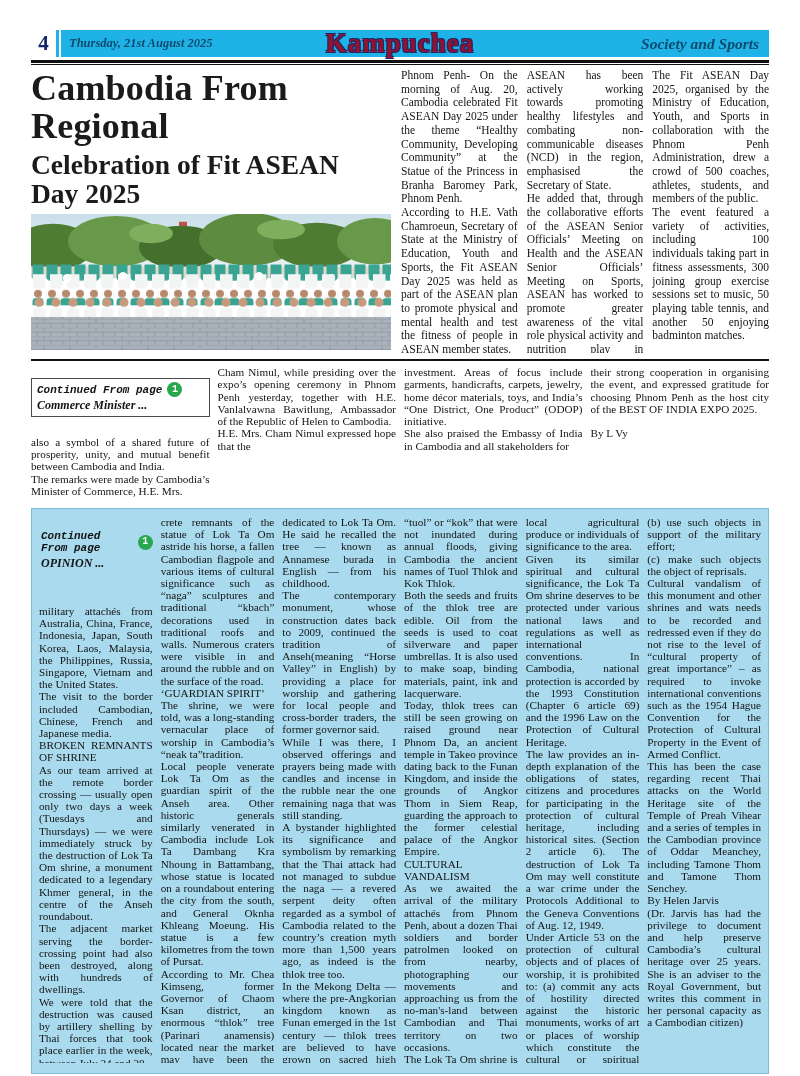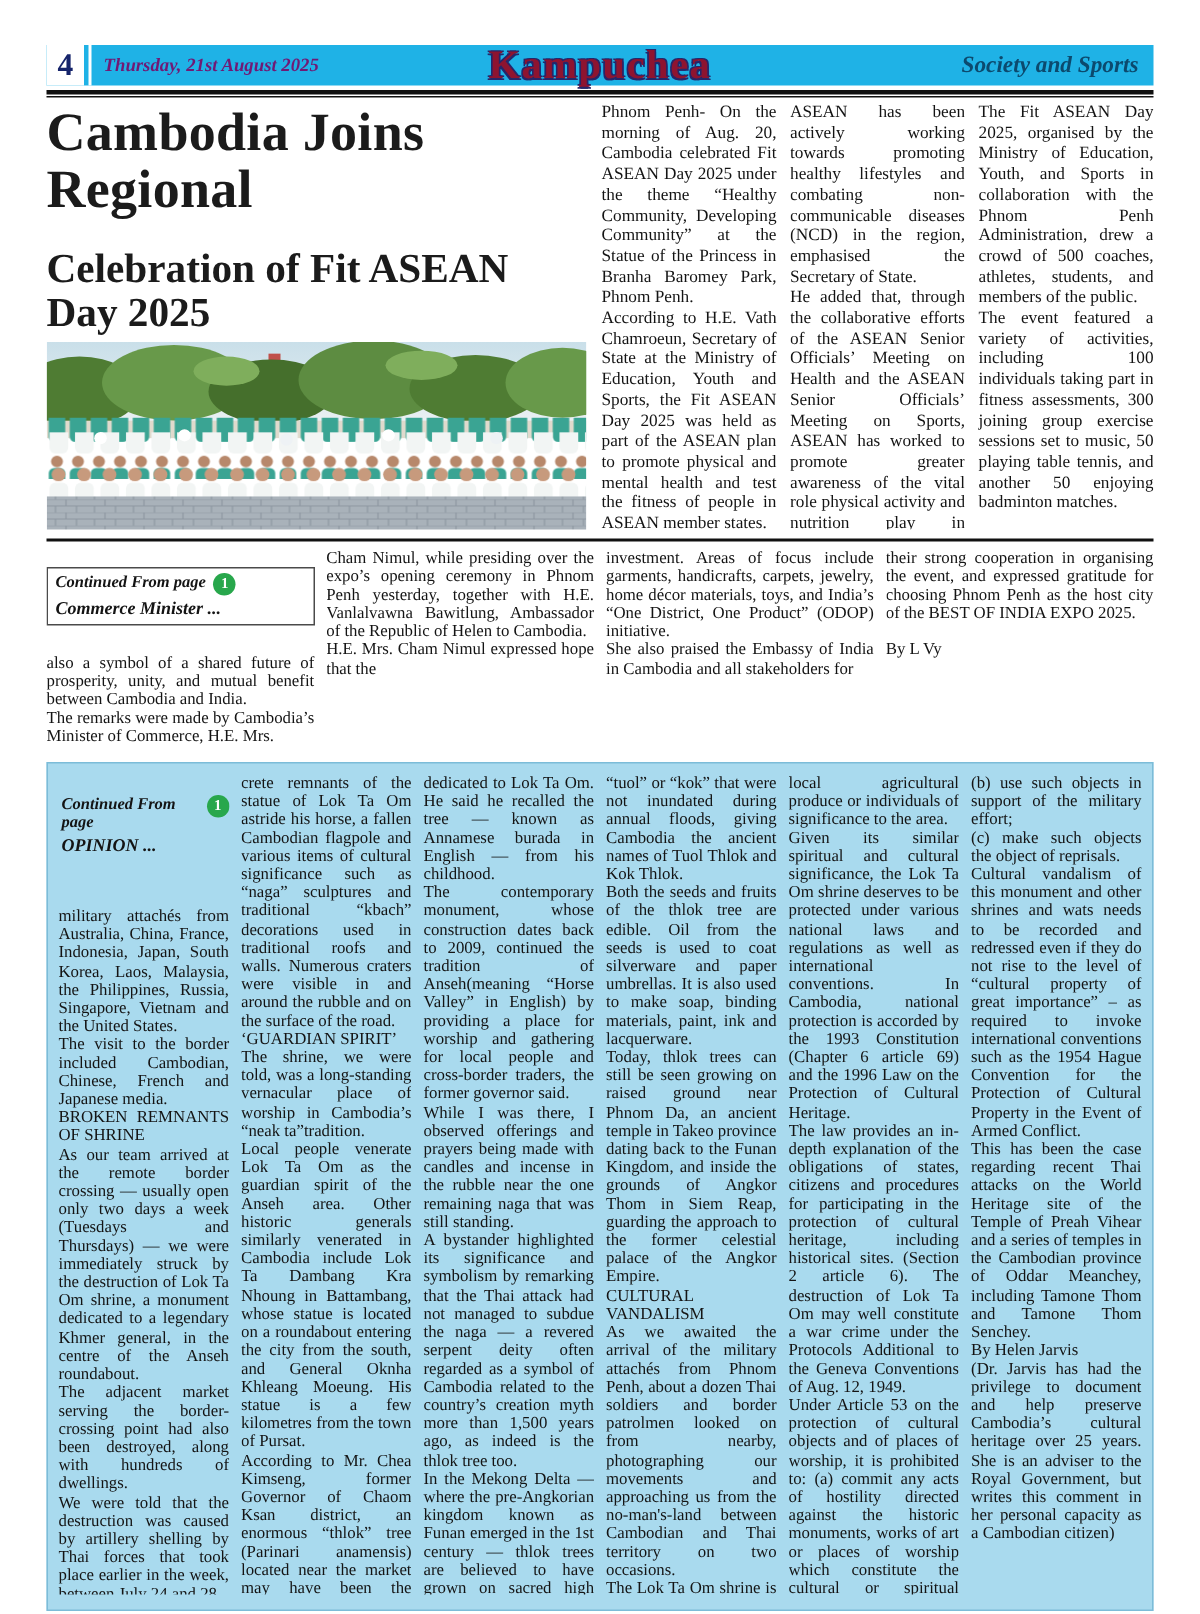--- a/index.html
+++ b/index.html
@@ -15,42 +15,42 @@
   .topbar {
     margin-top:30px; height:27px; background:#1fb2e6;
     display:flex; align-items:stretch; position:relative;
   }
   .pagenum-box {
     width:25px; background:#ffffff; color:#16246b;
     font-weight:bold; font-size:21px; display:flex; align-items:center; justify-content:center;
   }
   .pagenum-divider { width:2px; background:#ffffff; margin-left:3px; }
   .topbar-date {
-    color:#701a75; font-style:italic; font-weight:bold; font-size:12.5px;
+    color:#0c4a6e; font-style:italic; font-weight:bold; font-size:12.5px;
     display:flex; align-items:center; padding-left:8px;
   }
   .masthead {
     position:absolute; left:0; right:0; top:0; bottom:0;
     display:flex; align-items:center; justify-content:center;
     font-size:27px; font-weight:bold; letter-spacing:1px;
     color:#8e1430;
     text-shadow:1px 1px 0 #26266a, -1px -1px 0 #26266a, 1px -1px 0 #26266a, -1px 1px 0 #26266a;
     pointer-events:none;
   }
   .topbar-section {
     margin-left:auto; color:#0c4a6e; font-style:italic; font-weight:bold; font-size:15.5px;
     display:flex; align-items:center; padding-right:10px; position:relative; z-index:2;
   }
   .rule-double { margin-top:3px; border-top:3px solid #101010; height:5px; border-bottom:1px solid #101010; }
 
   
   .lead { display:flex; gap:10px; margin-top:4px; height:284px; overflow:hidden; }
   .lead-left { width:360px; flex:0 0 360px; }
   .headline1 { font-size:36px; font-weight:bold; line-height:1.06; color:#1b1b1b; letter-spacing:0.2px; }
-  .headline2 { font-size:27.5px; font-weight:bold; line-height:1.05; color:#1b1b1b; margin-top:20px; }
+  .headline2 { font-size:27.5px; font-weight:bold; line-height:1.05; color:#1b1b1b; margin-top:6px; }
   .photo-frame { margin-top:5px; width:360px; height:136px; overflow:hidden; }
   .photo-frame svg { display:block; width:100%; height:100%; }
   .caption {
     margin-top:5px; text-align:center; font-weight:bold; font-style:italic;
     font-size:12.3px; line-height:1.3; white-space:pre-line;
   }
   .lead-cols { flex:1; display:flex; gap:9px; }
   .ncol {
     flex:1 1 0; min-width:0; overflow:hidden;
     font-size:11.5px; line-height:13.7px; text-align:justify; white-space:pre-line;
@@ -62,21 +62,21 @@
   
   .mid { display:flex; gap:8px; padding-top:5px; height:142px; overflow:hidden; }
   .mcol {
     flex:1 1 0; min-width:0; overflow:hidden;
     font-size:11.2px; line-height:12.3px; text-align:justify; white-space:pre-line;
   }
   .contbox {
     border:1.2px solid #4a4a4a; padding:3px 5px 4px 5px; margin-bottom:7px;
     white-space:normal; text-align:left;
   }
-  .cont-line { font-style:italic; font-weight:bold; font-size:11px; display:flex; align-items:flex-start; gap:5px; }
+  .cont-line { font-style:italic; font-weight:bold; font-size:11px; display:flex; align-items:center; gap:5px;font-family:Liberation Mono, monospace; }
   .badge {
     display:inline-flex; align-items:center; justify-content:center;
     width:15px; height:15px; border-radius:50%; background:#28a74c; color:#fff;
     font-size:10px; font-weight:bold; font-style:normal; flex:0 0 15px;
   }
   .cont-title { font-style:italic; font-weight:bold; font-size:12px; margin-top:2px; }
 
   
   .bottom {
     margin-top:5px; background:#a9daee; border:1px solid #7cbcd8;
@@ -101,21 +101,21 @@
       </div>
       <div class="pagenum-divider"></div>
       <div class="topbar-date">Thursday, 21st August 2025</div>
       <div class="masthead">Kampuchea</div>
       <div class="topbar-section">Society and Sports</div>
     </header>
     <div class="rule-double"></div>
 
     <section class="lead">
       <div class="lead-left">
-        <h1 class="headline1">Cambodia Joins Regional</h1>
+        <h1 class="headline1">Cambodia From Regional</h1>
         <h2 class="headline2">Celebration of Fit ASEAN Day 2025</h2>
         <div class="photo-frame">
           <svg viewBox="0 0 360 140" preserveAspectRatio="none" role="img">
             <defs>
               <linearGradient id="sky" x1="0" y1="0" x2="0" y2="1">
                 <stop offset="0" stop-color="#c9dfe9"></stop>
                   <stop offset="1" stop-color="#eef2f4"></stop>
               </linearGradient>
               <pattern id="crowd1" width="17" height="42" patternUnits="userSpaceOnUse">
                 <circle cx="8" cy="7" r="4.6" fill="#c79a7d"></circle>

